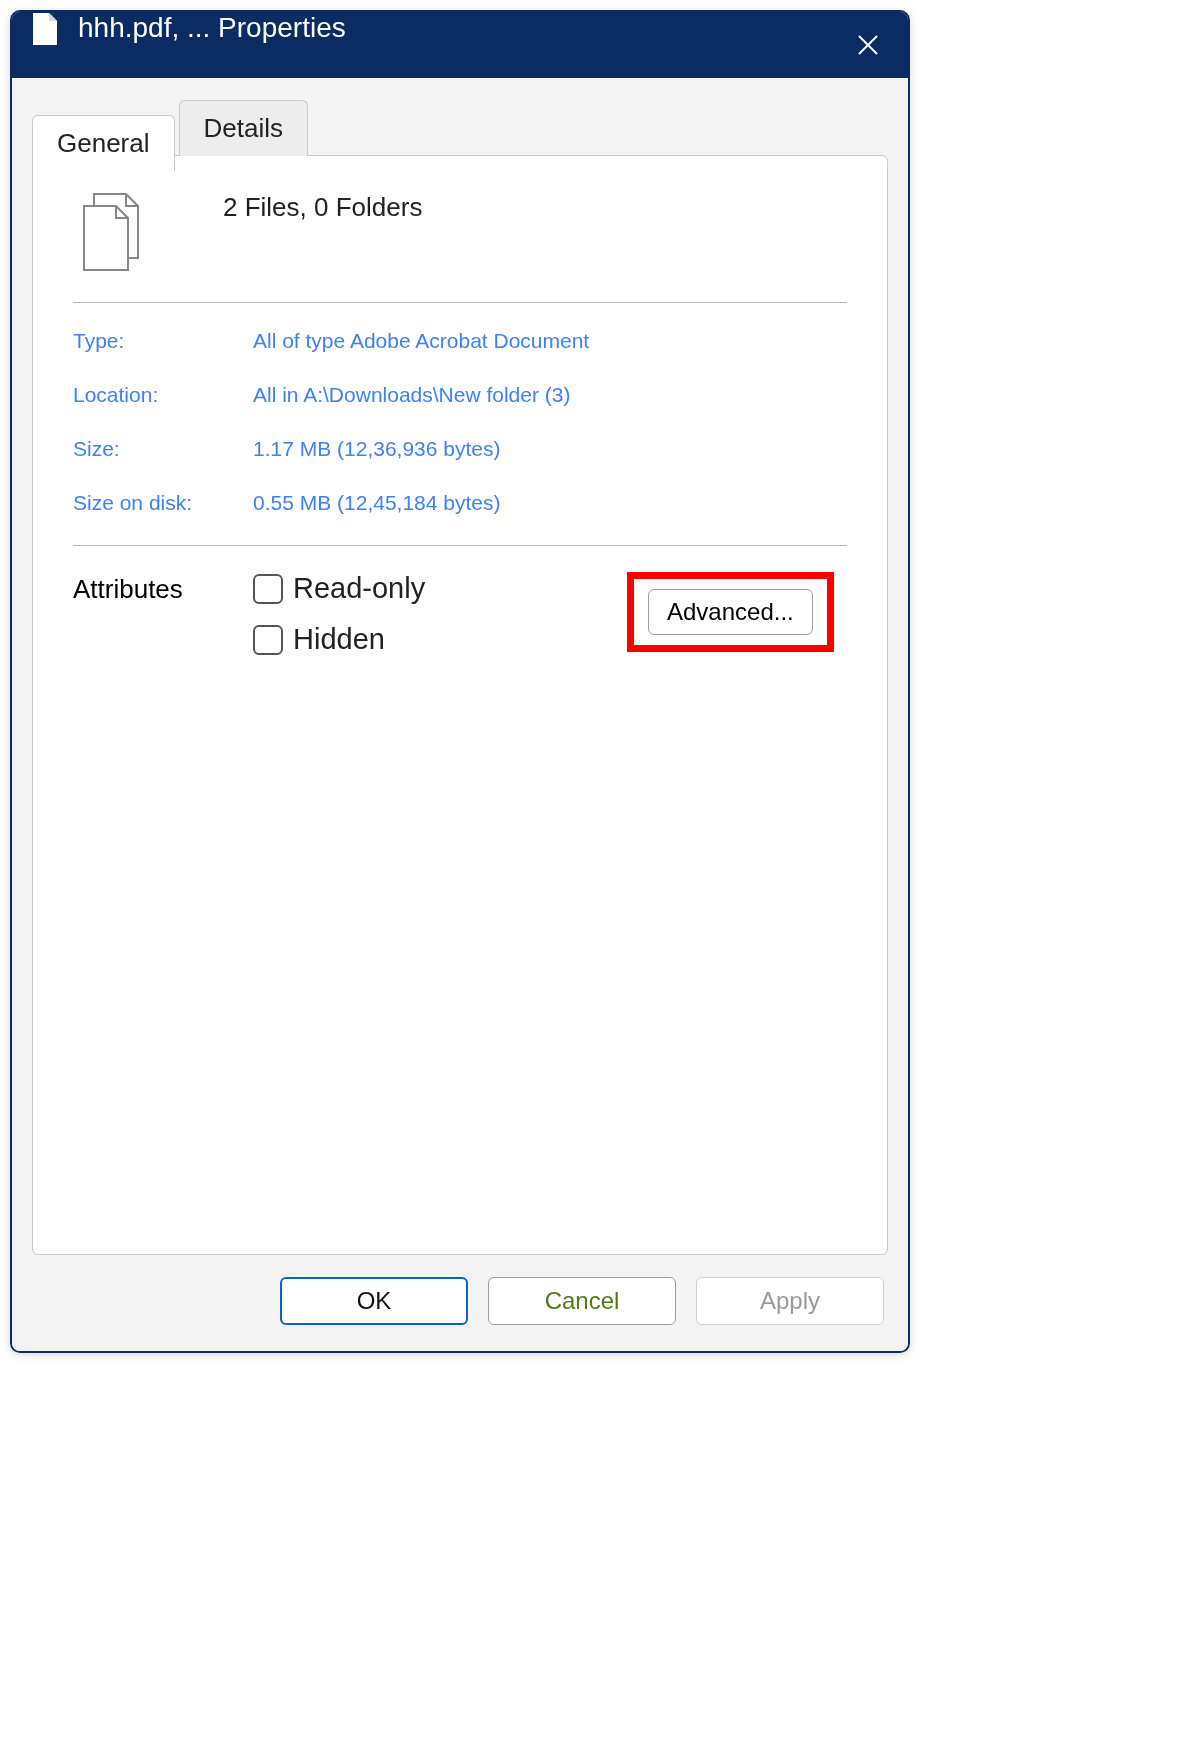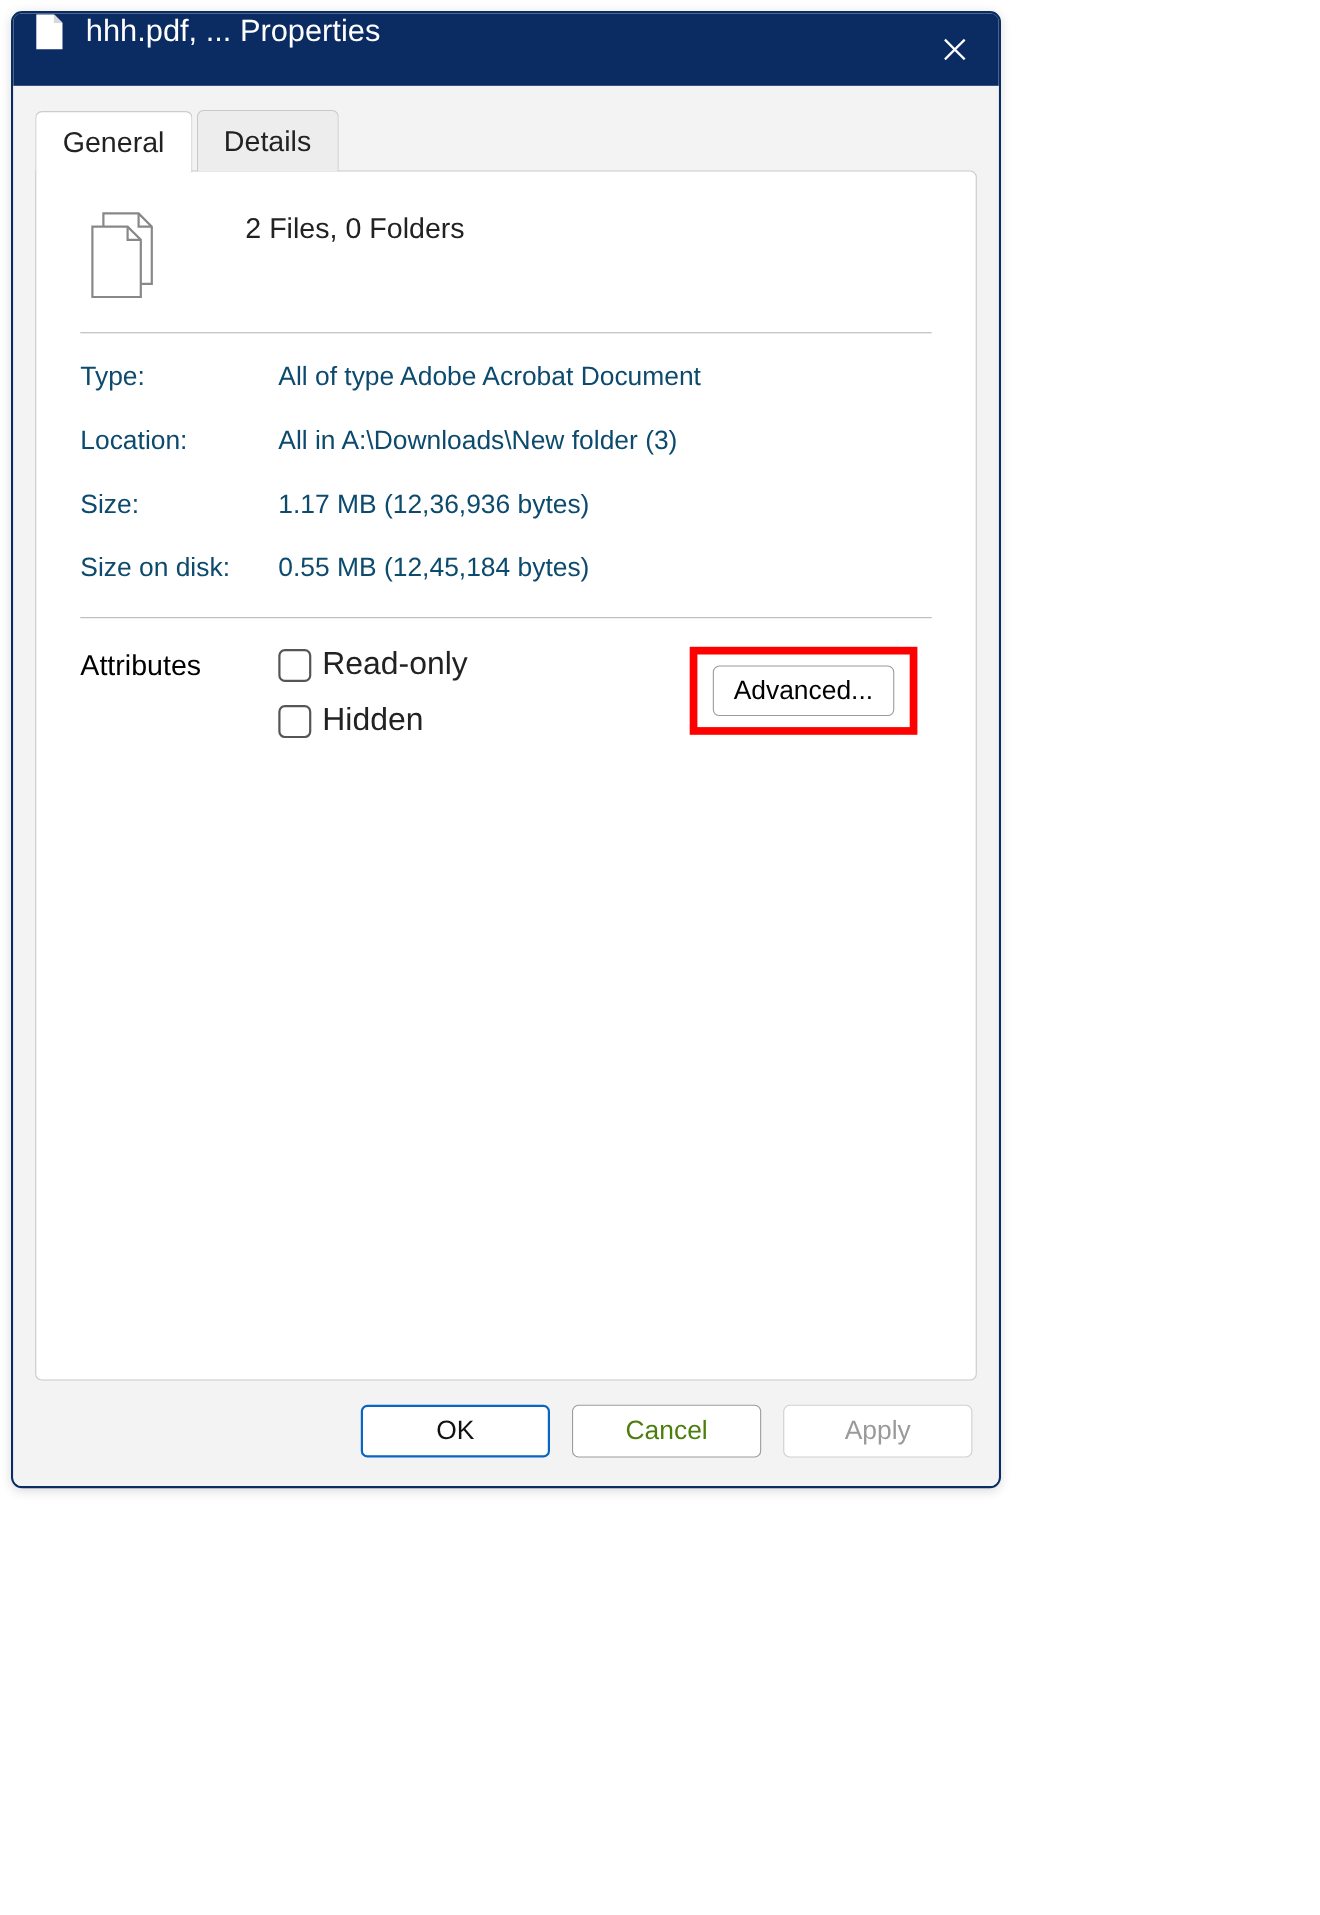--- a/index.html
+++ b/index.html
@@ -70,21 +70,21 @@
       border-bottom: none;
       background: #ededed;
       border-radius: 6px 6px 0 0;
       margin-right: 4px;
       cursor: pointer;
     }
     .tab.active {
       background: #ffffff;
       border-color: #c9c9c9;
       position: relative;
-      top: 1px;
+      top: 15px;
     }
     .tab-panel {
       background: #ffffff;
       border: 1px solid #c9c9c9;
       border-radius: 0 6px 6px 6px;
       min-height: 1100px;
       padding: 30px 40px 30px 40px;
       position: relative;
       margin-top: -1px;
     }
@@ -107,22 +107,22 @@
     }
     .divider {
       border: none;
       border-top: 1px solid #b8b8b8;
       margin: 0 0 26px 0;
     }
     .prop-grid {
       display: grid;
       grid-template-columns: 180px 1fr;
       row-gap: 30px;
-      font-size: 24px;
-      color: #0c4a6e;
+      font-size: 21px;
+      color: #3b82f6;
       margin-bottom: 30px;
     }
     .prop-label { }
     .prop-value { }
     .attributes-section {
       display: grid;
       grid-template-columns: 180px 1fr 220px;
       column-gap: 0;
       align-items: flex-start;
       margin-top: 24px;
@@ -167,21 +167,21 @@
       font-family: Liberation Sans, sans-serif;
     }
     .button-bar {
       display: flex;
       justify-content: flex-end;
       gap: 20px;
       padding: 22px 24px 26px 24px;
       background: #f3f3f3;
     }
     .dlg-btn {
-      width: 172px;
+      width: 188px;
       height: 48px;
       font-size: 24px;
       font-family: inherit;
       border-radius: 6px;
       cursor: pointer;
       background: #ffffff;
     }
     .dlg-btn.primary {
       border: 2px solid #0a64c2;
       color: #111;

